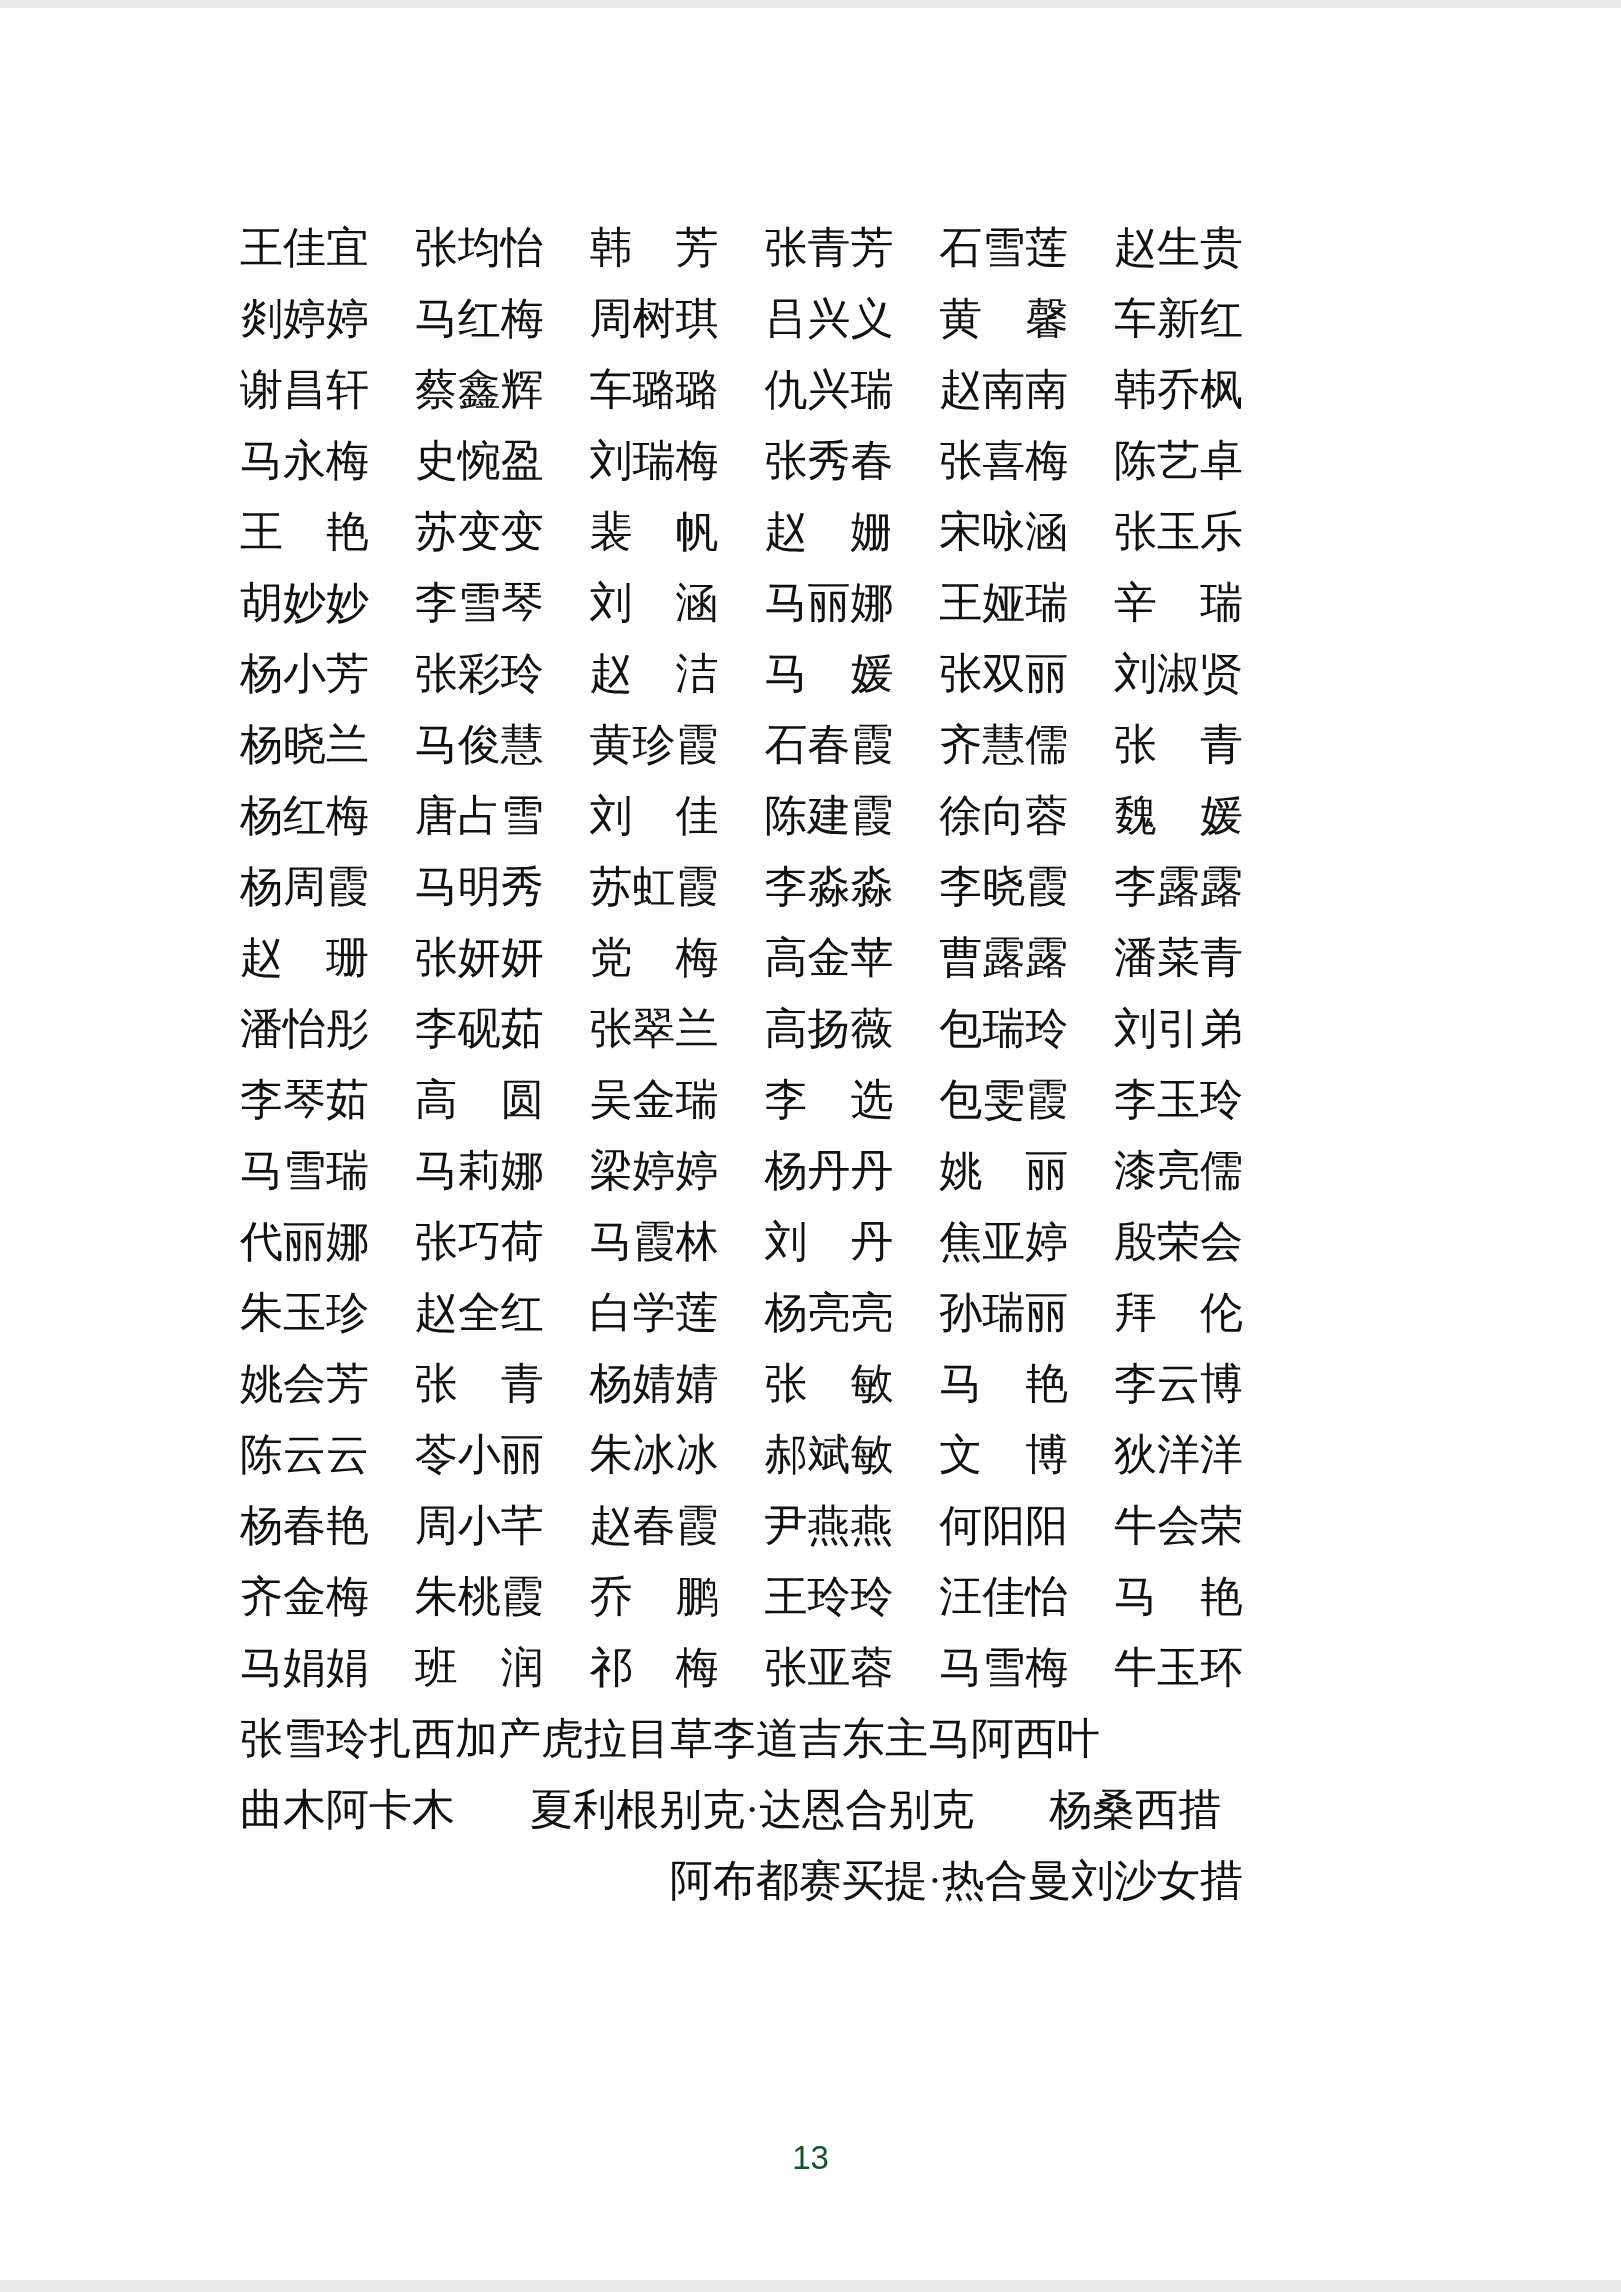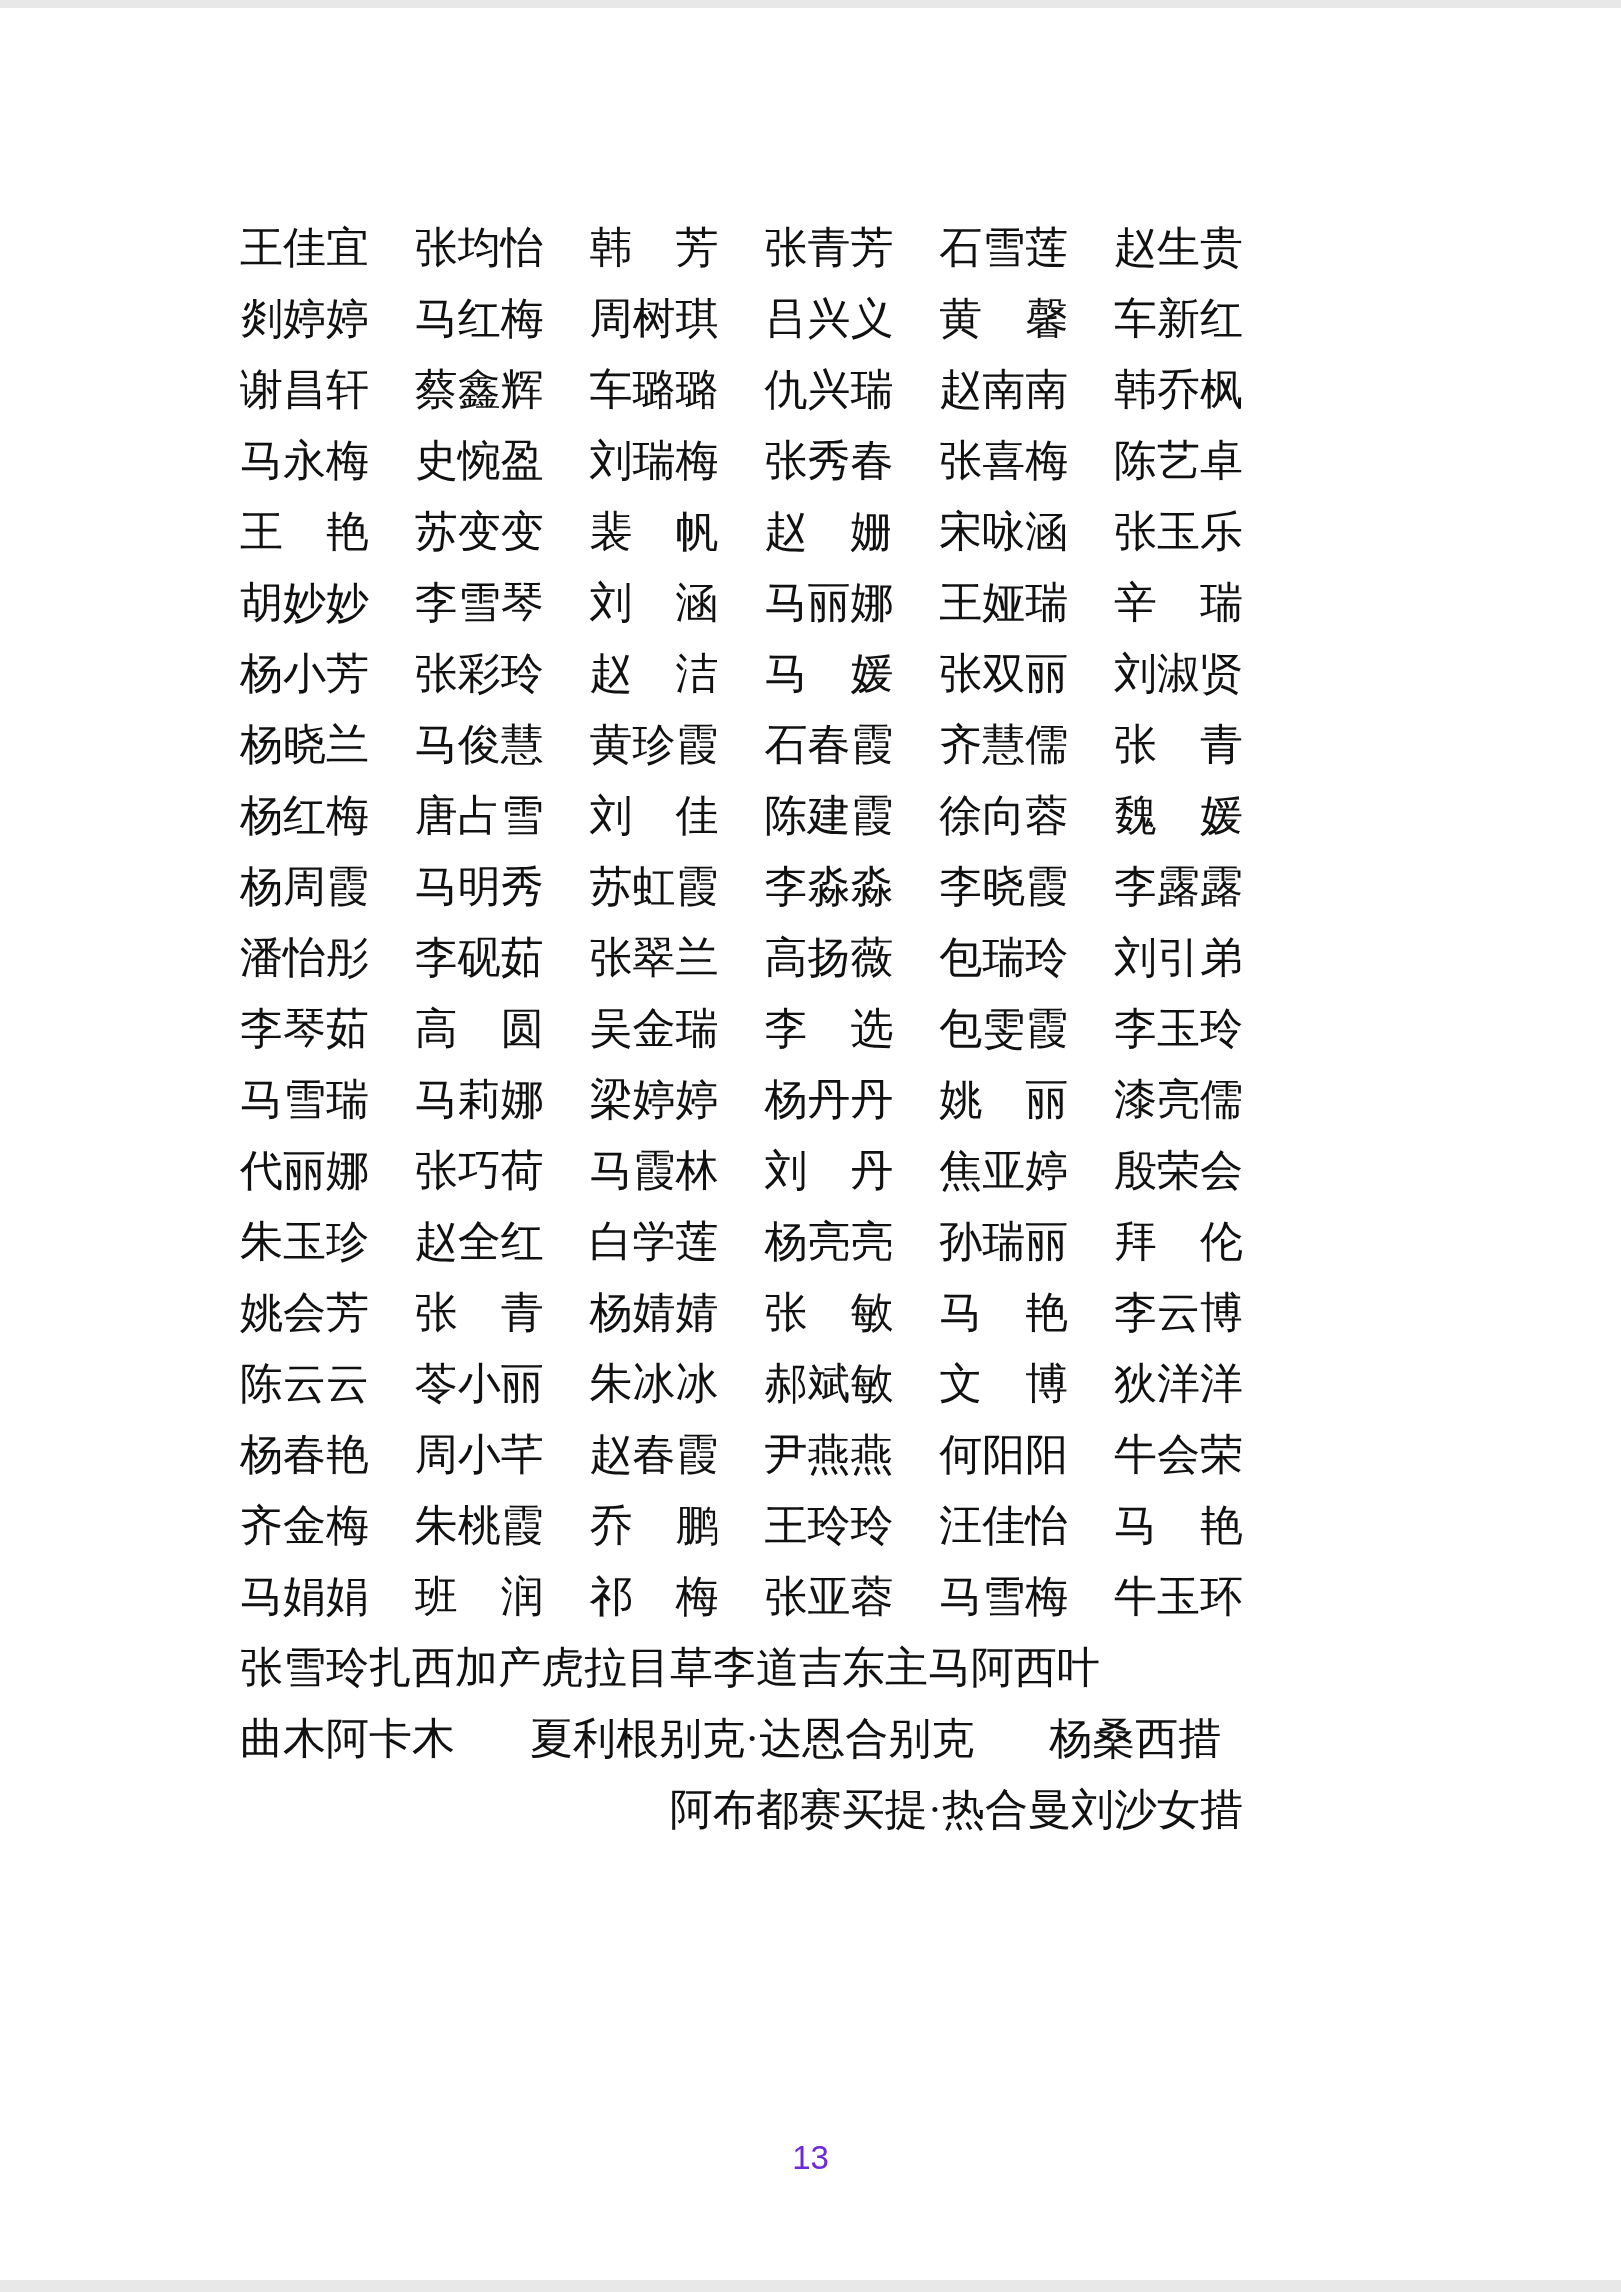--- a/index.html
+++ b/index.html
@@ -53,21 +53,21 @@
     position: absolute;
     left: 0;
     width: 100%;
     top: 2133px;
     text-align: center;
   }
   .page-number {
     font-family: "Liberation Sans", "DejaVu Sans", sans-serif;
     font-size: 33px;
     line-height: 1;
-    color: #6d28d9;
+    color: #14532d;
     text-align: center;
   }
 </style>
 </head>
 <body>
 
 <div class="page">
   <div class="text-block">
     <div>
         <div class="name-row">
@@ -142,20 +142,28 @@
           <div class="name-cell">徐向蓉</div>
           <div class="name-cell">魏　媛</div>
         </div>
         <div class="name-row">
           <div class="name-cell">杨周霞</div>
           <div class="name-cell">马明秀</div>
           <div class="name-cell">苏虹霞</div>
           <div class="name-cell">李淼淼</div>
           <div class="name-cell">李晓霞</div>
           <div class="name-cell">李露露</div>
+        </div>
+        <div class="name-row">
+          <div class="name-cell">赵　珊</div>
+          <div class="name-cell">张妍妍</div>
+          <div class="name-cell">党　梅</div>
+          <div class="name-cell">高金苹</div>
+          <div class="name-cell">曹露露</div>
+          <div class="name-cell">潘菜青</div>
         </div>
         <div class="name-row">
           <div class="name-cell">潘怡彤</div>
           <div class="name-cell">李砚茹</div>
           <div class="name-cell">张翠兰</div>
           <div class="name-cell">高扬薇</div>
           <div class="name-cell">包瑞玲</div>
           <div class="name-cell">刘引弟</div>
         </div>
         <div class="name-row">

